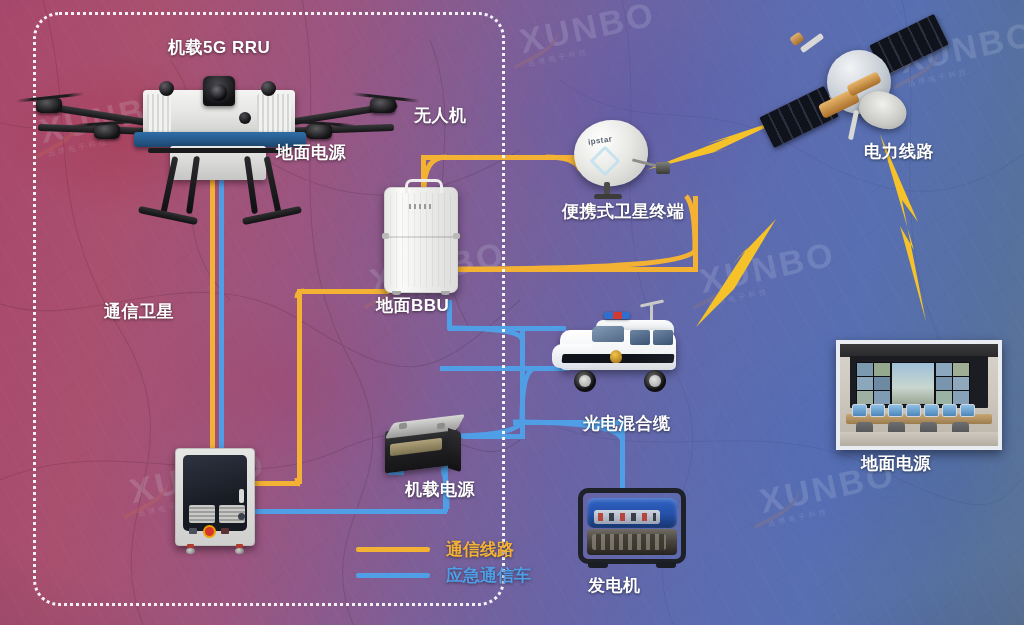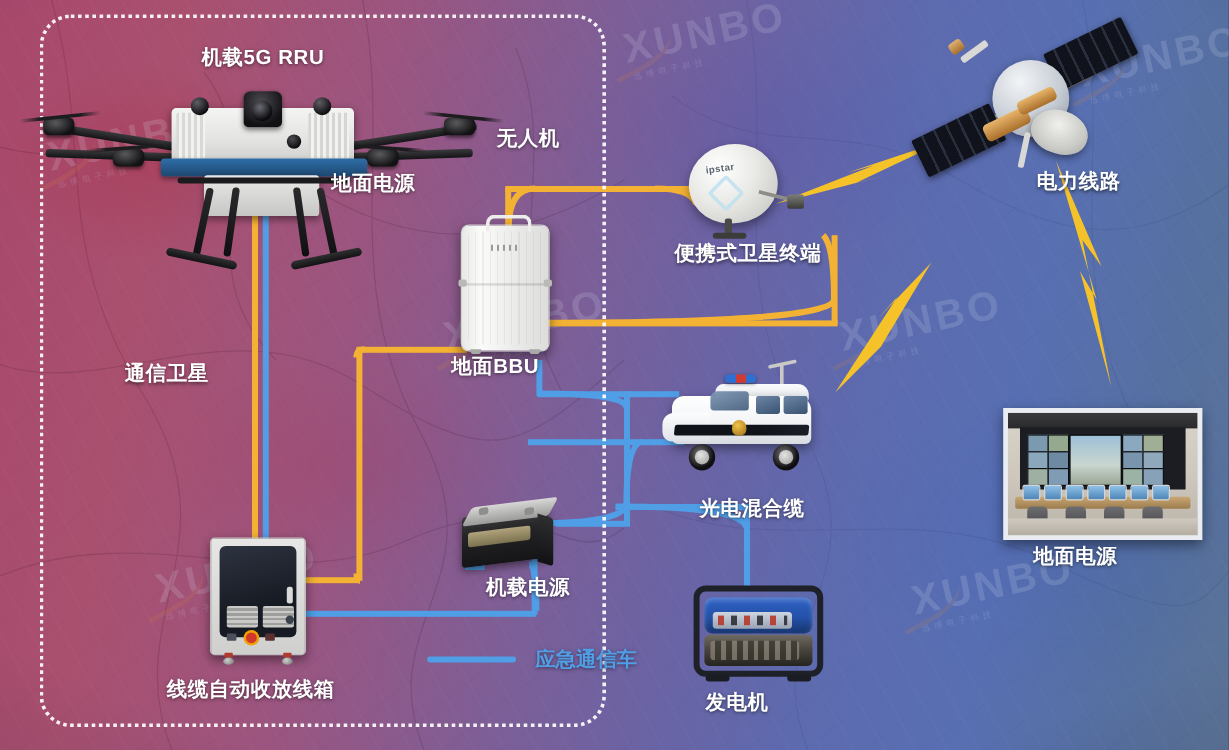--- a/index.html
+++ b/index.html
@@ -489,28 +489,31 @@
       <div class="chair" style="left:112px;"></div>
       <div class="floor"></div>
     </div>
   </div>
 
   <div class="lbl" style="left:168px;top:36px;">机载5G RRU</div>
   <div class="lbl" style="left:414px;top:104px;">无人机</div>
   <div class="lbl" style="left:276px;top:141px;">地面电源</div>
   <div class="lbl" style="left:104px;top:300px;">通信卫星</div>
   <div class="lbl" style="left:376px;top:294px;">地面BBU</div>
-  <div class="lbl" style="left:139px;top:563px;">线缆自动收放线箱</div>
   <div class="lbl" style="left:405px;top:478px;">机载电源</div>
   <div class="lbl" style="left:562px;top:200px;">便携式卫星终端</div>
   <div class="lbl" style="left:864px;top:140px;">电力线路</div>
   <div class="lbl" style="left:583px;top:412px;">光电混合缆</div>
   <div class="lbl" style="left:588px;top:574px;">发电机</div>
   <div class="lbl" style="left:861px;top:452px;">地面电源</div>
 
   <div class="legend">
     <div class="lg-row">
+      <div class="lg-line" style="background:#f3b233;"></div>
+      <div class="lg-txt" style="color:#f3b233;">通信线路</div>
+    </div>
+    <div class="lg-row">
       <div class="lg-line" style="background:#4f9ee6;"></div>
       <div class="lg-txt" style="color:#4f9ee6;">应急通信车</div>
     </div>
   </div>
 
 </div>
 
 </body></html>

